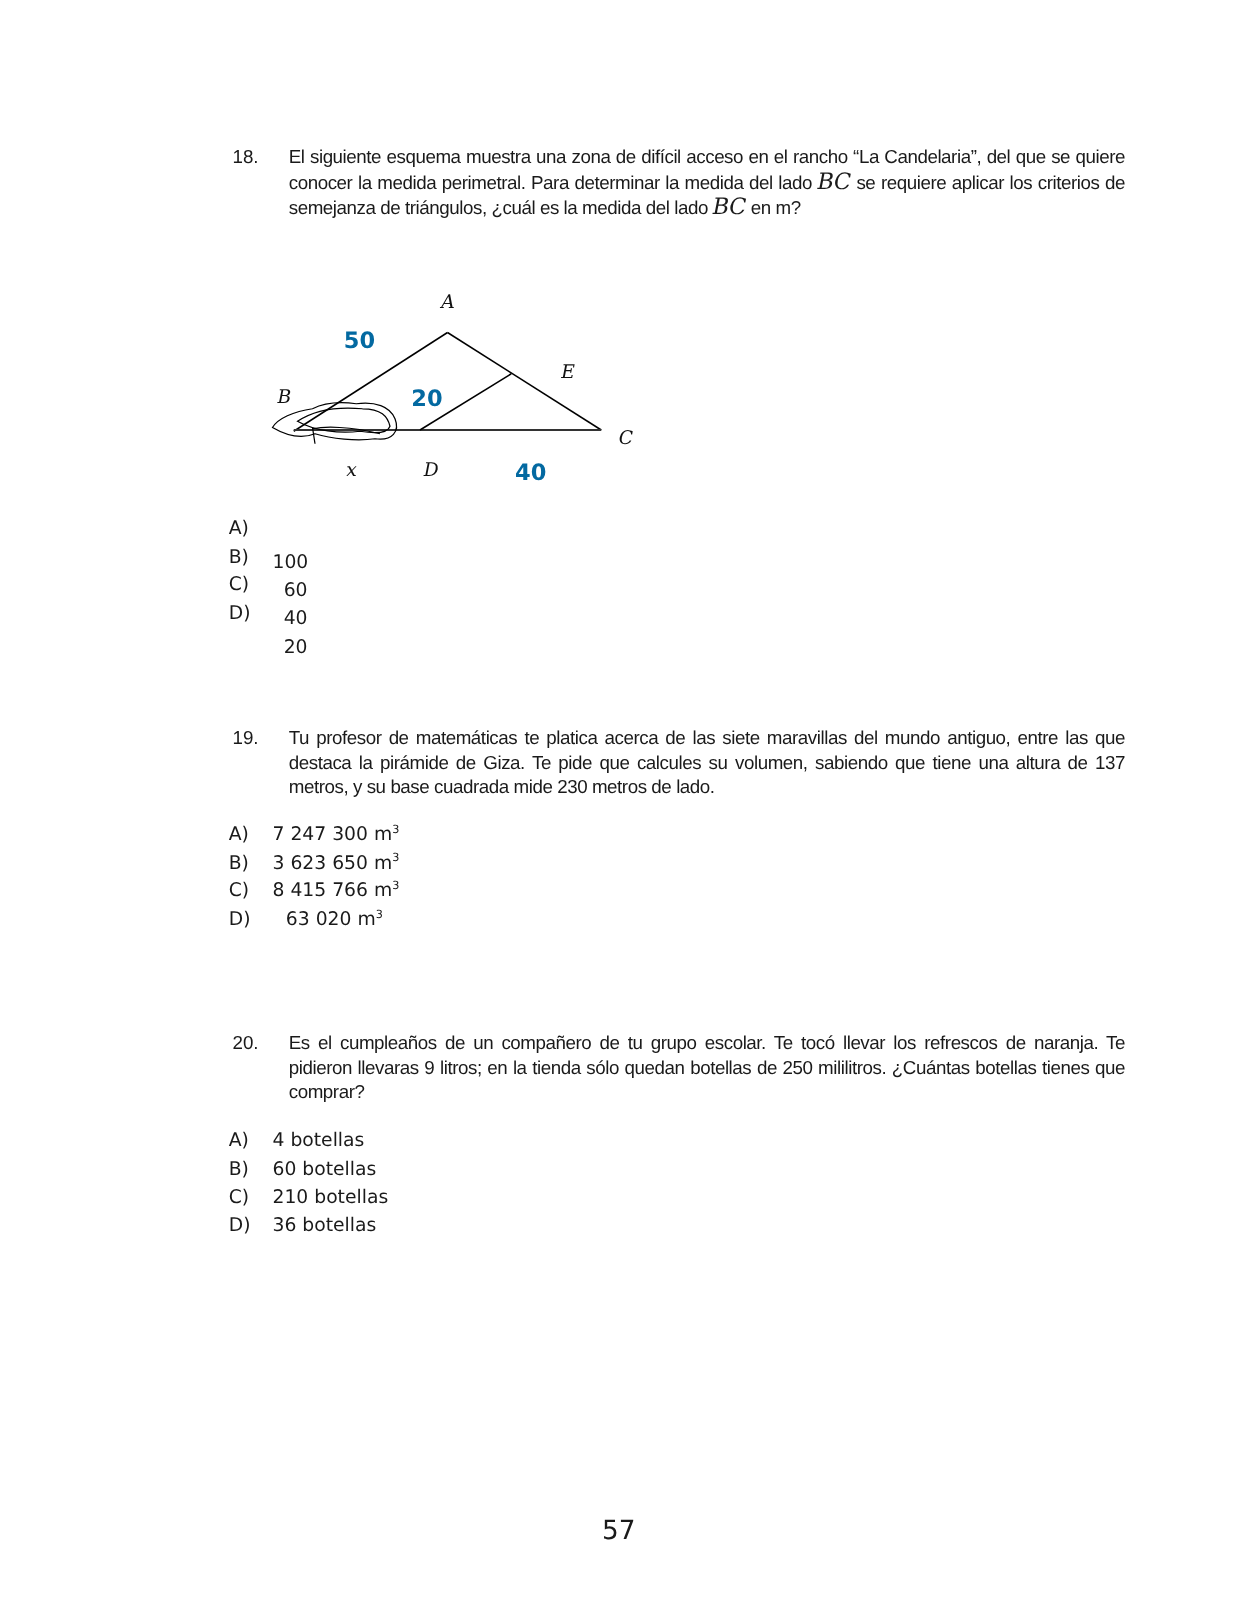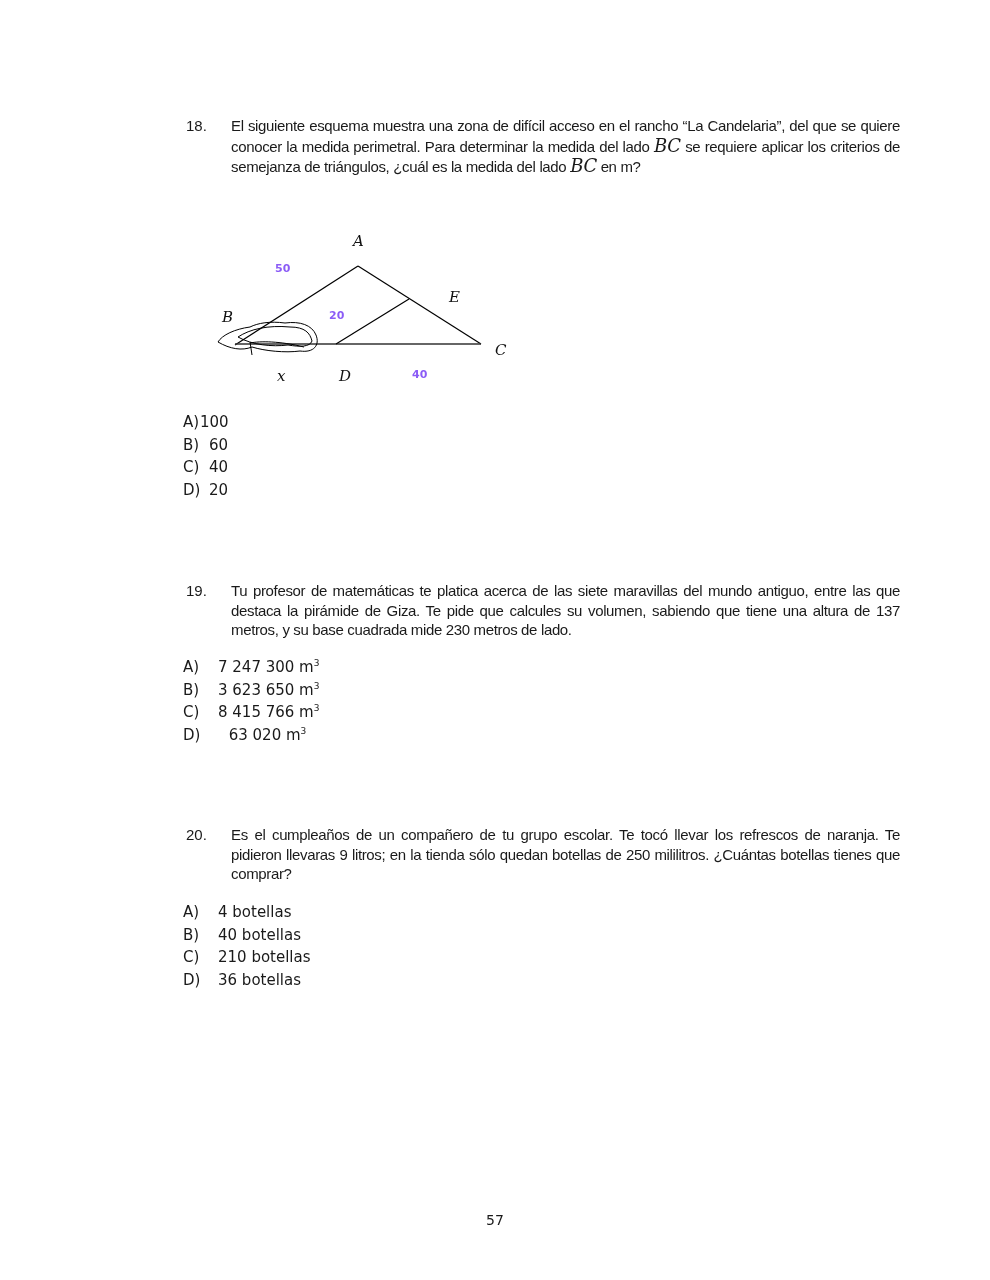--- a/index.html
+++ b/index.html
@@ -16,27 +16,27 @@
     .q-text {
       margin-left: 45px; text-align: justify;
       font-family: "Liberation Sans Narrow", "Liberation Sans", sans-serif;
       letter-spacing: -0.35px;
     }
     .math { font-family: "DejaVu Serif", serif; font-style: italic; font-size: 18px; }
     .opts { position: absolute; left: 183px; font-size: 15px; line-height: 22.5px; font-family: "DejaVu Sans", sans-serif; }
     .opt { position: relative; height: 22.5px; }
     .opt-letter { position: absolute; left: 0; width: 30px; }
     .opt-value { position: absolute; left: 35px; white-space: pre; }
-    .opt-value.right { left: 17px; width: 28px; text-align: right; }
+    .opt-value.right { left: 35px; width: 28px; text-align: right; margin-top: 27px; }
     .opt-value.right2 { left: 35px; width: 99px; text-align: center; }
     sup { font-size: 9px; vertical-align: 6px; line-height: 0; }
     .figure { position: absolute; left: 200px; top: 225px; width: 330px; height: 170px; }
     .fig-label { position: absolute; font-family: "DejaVu Serif", serif; font-style: italic; font-size: 15px; color: #111; }
-    .fig-num { position: absolute; font-family: "DejaVu Sans", sans-serif; font-weight: bold; font-size: 11px; color: #8b5cf6; }
-    .page-num { position: absolute; left: 0; width: 990px; top: 1212px; text-align: center; font-size: 14px; font-family: "DejaVu Sans", sans-serif; }
+    .fig-num { position: absolute; font-family: "DejaVu Sans", sans-serif; font-weight: bold; font-size: 18px; color: #0369a1; }
+    .page-num { position: absolute; left: 0; width: 990px; top: 1212px; text-align: center; font-size: 21px; font-family: "DejaVu Sans", sans-serif; }
   </style>
 </head>
 <body>
 
 <div class="q" style="top:116px;">
   <span class="q-num">18.</span>
   <div class="q-text"><span>El siguiente esquema muestra una zona de difícil acceso en el rancho “La Candelaria”,  del que se quiere conocer la medida perimetral. Para determinar la medida del lado </span><span class="math">BC</span><span> se requiere aplicar los criterios de semejanza de triángulos, ¿cuál es la medida del lado </span><span class="math">BC</span><span> en m?</span></div>
 </div>
 
 <div class="figure">
@@ -110,21 +110,21 @@
   <div class="q-text">Es el cumpleaños de un compañero de tu grupo escolar. Te tocó llevar los refrescos de naranja. Te pidieron llevaras 9 litros; en  la tienda sólo quedan botellas de 250 mililitros. ¿Cuántas botellas tienes que comprar?</div>
 </div>
 
 <div class="opts" style="top:901px;">
   <div class="opt">
       <span class="opt-letter">A)</span>
       <span class="opt-value">4 botellas</span>
     </div>
   <div class="opt">
       <span class="opt-letter">B)</span>
-      <span class="opt-value">40 botellas</span>
+      <span class="opt-value">60 botellas</span>
     </div>
   <div class="opt">
       <span class="opt-letter">C)</span>
       <span class="opt-value">210 botellas</span>
     </div>
   <div class="opt">
       <span class="opt-letter">D)</span>
       <span class="opt-value">36 botellas</span>
     </div>
 </div>

